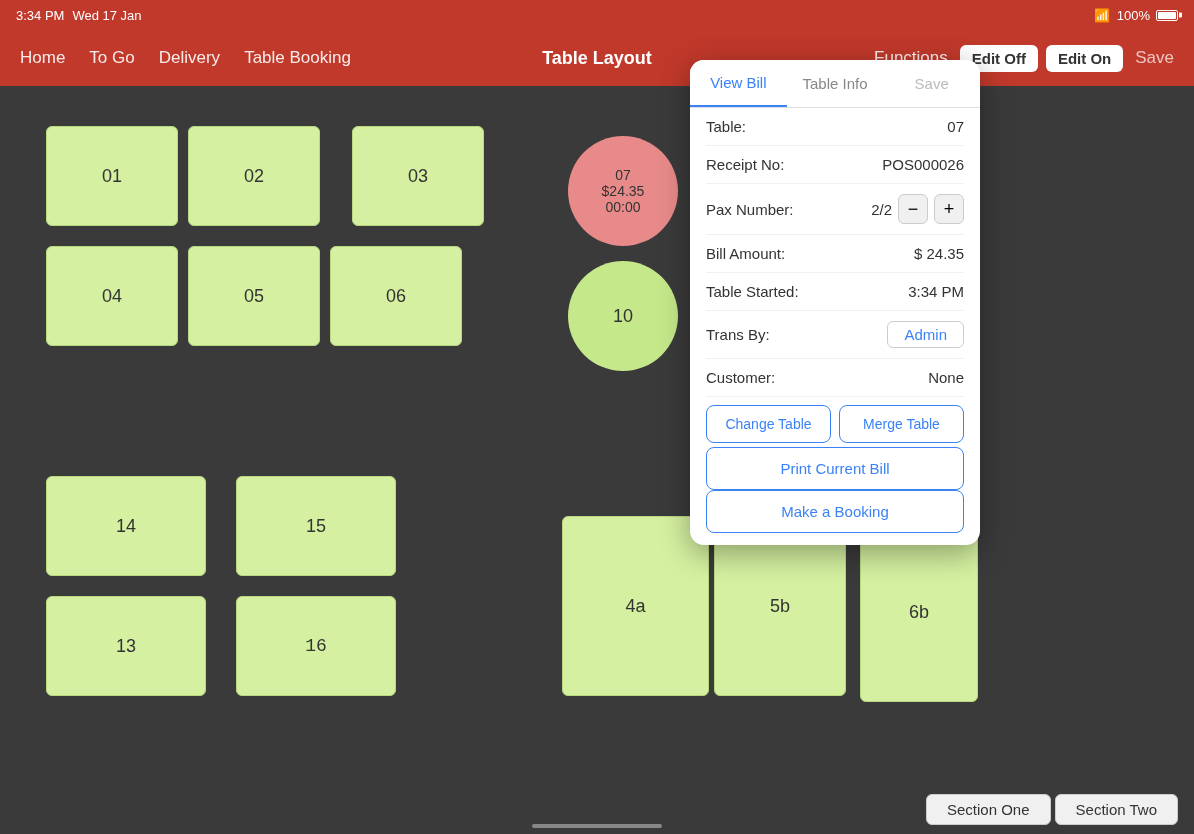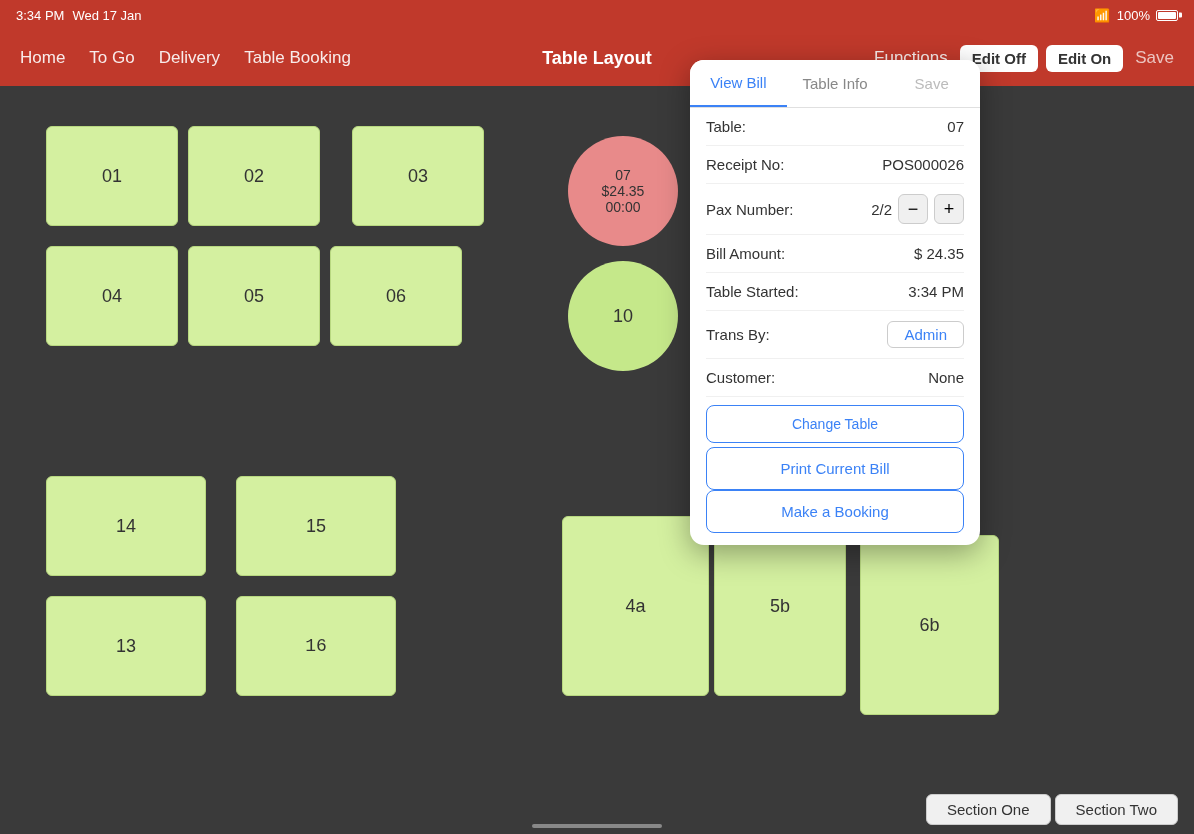--- a/index.html
+++ b/index.html
@@ -331,21 +331,21 @@
     <div class="table-square" style="left: 330px; top: 40px; width: 132px; height: 100px; margin-left: 22px;">03</div>
     <div class="table-square" style="left: 46px; top: 160px; width: 132px; height: 100px;">04</div>
     <div class="table-square" style="left: 188px; top: 160px; width: 132px; height: 100px;">05</div>
     <div class="table-square" style="left: 330px; top: 160px; width: 132px; height: 100px;">06</div>
     <div class="table-square" style="left: 46px; top: 390px; width: 160px; height: 100px;">14</div>
     <div class="table-square" style="left: 236px; top: 390px; width: 160px; height: 100px;">15</div>
     <div class="table-square" style="left: 46px; top: 510px; width: 160px; height: 100px;">13</div>
     <div class="table-square" style="left: 236px; top: 510px; width: 160px; height: 100px; font-family: Liberation Mono, monospace;">16</div>
     <div class="table-square" style="left: 562px; top: 430px; width: 147px; height: 180px;">4a</div>
     <div class="table-square" style="left: 714px; top: 430px; width: 132px; height: 180px;">5b</div>
-    <div class="table-square" style="left: 860px; top: 449px; width: 139px; height: 180px;">6b</div>
+    <div class="table-square" style="left: 860px; top: 436px; width: 118px; height: 180px;">6b</div>
     <div class="table-circle" style="left: 568px; top: 50px; width: 110px; height: 110px; background: rgb(232, 138, 138);">
       <span style="font-size:14px;color:#333;">07<br>$24.35<br>00:00</span>
     </div>
     <div class="table-circle" style="left: 568px; top: 175px; width: 110px; height: 110px; background: rgb(197, 232, 138);">
       <span style="font-size:18px;color:#333;">10</span>
     </div>
   </div>
 
 <div id="bottom-bar">
   <button class="section-btn">Section One</button>
@@ -388,17 +388,18 @@
     <div class="info-row">
       <span class="info-label">Trans By:</span>
       <span class="trans-by-box">Admin</span>
     </div>
     <div class="info-row">
       <span class="info-label">Customer:</span>
       <span class="info-value">None</span>
     </div>
     <div id="action-btns">
       <button class="action-btn">Change Table</button>
+      <button class="action-btn">Merge Table</button>
     </div>
     <button class="full-btn">Print Current Bill</button>
     <button class="full-btn">Make a Booking</button>
   </div>
 </div>
 
 </body></html>

